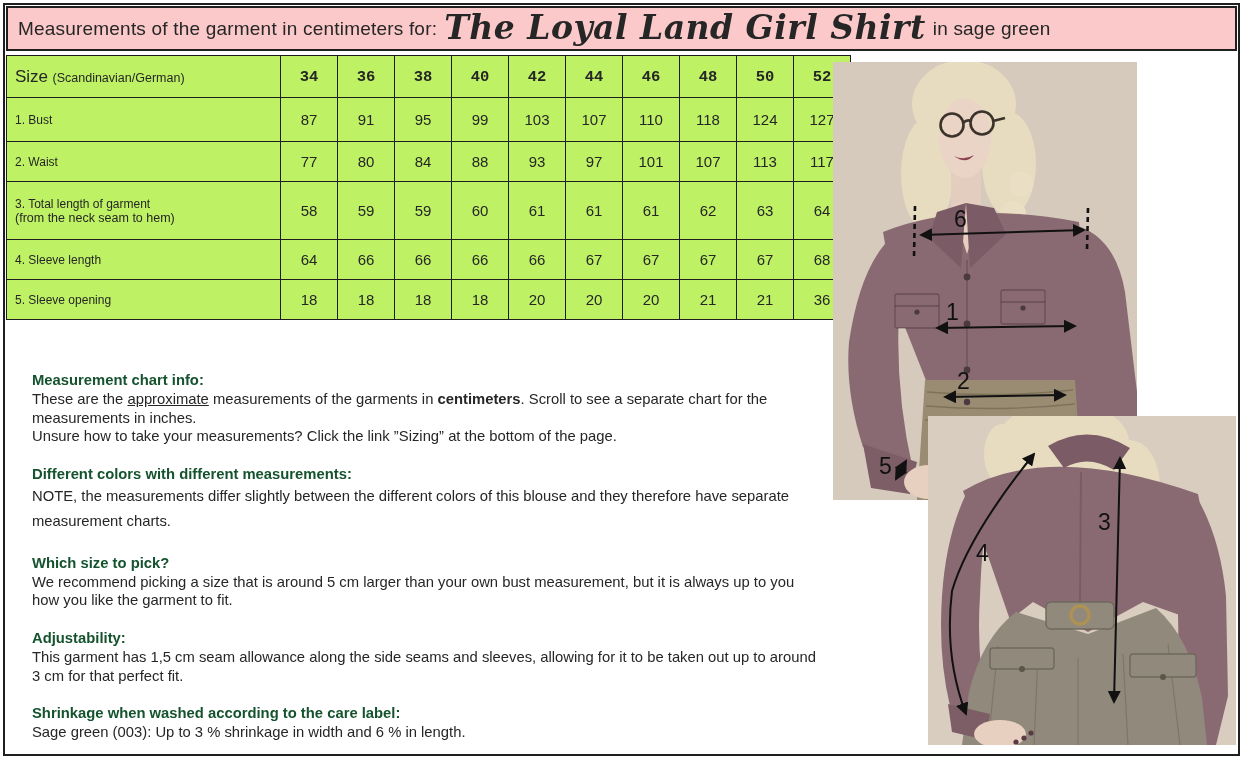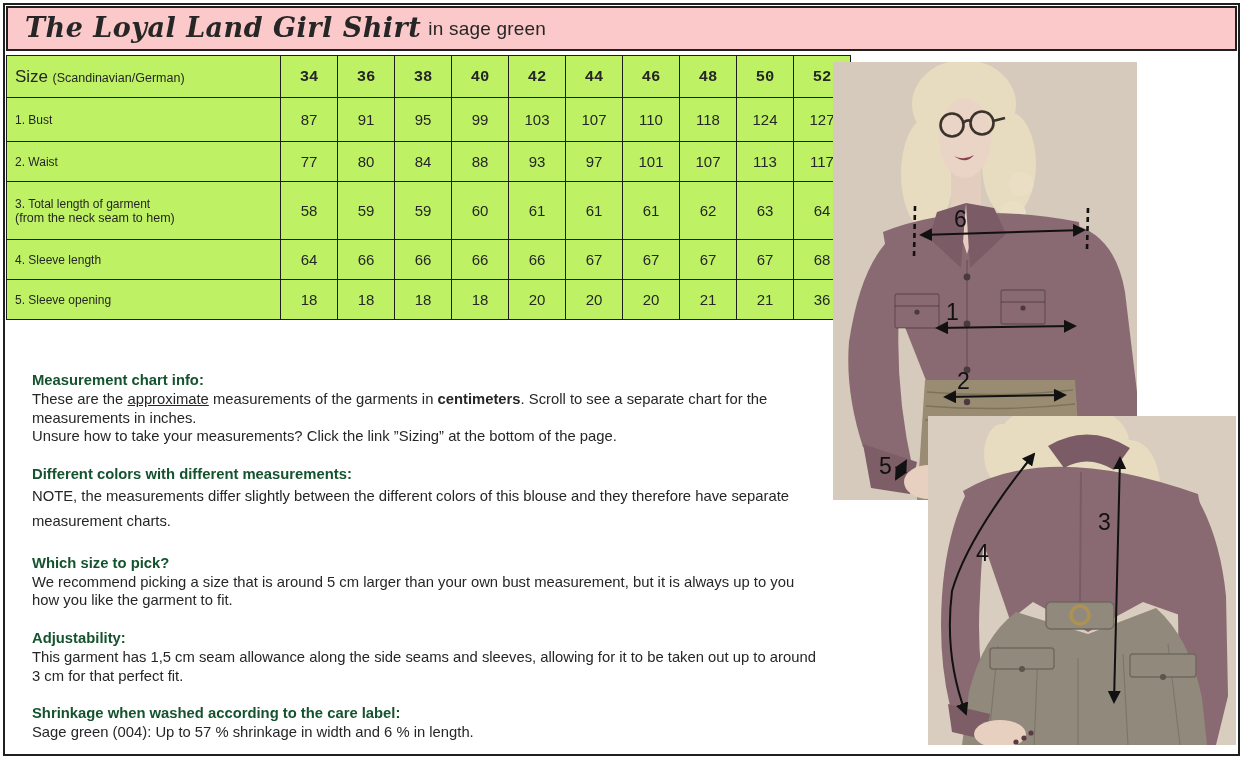--- a/index.html
+++ b/index.html
@@ -6,21 +6,21 @@
   body { font-family:"Liberation Sans", sans-serif; color:#262626; }
   .page { position:relative; width:1243px; height:759px; background:#fff; overflow:hidden; }
   .frame { position:absolute; inset:3px; border:2px solid #1f1f1f; pointer-events:none; }
 
   
   .banner { position:absolute; left:6px; top:6px; width:1231px; height:45px;
             box-sizing:border-box; border:2px solid #1f1f1f; background:#fbc9c9;
             display:flex; align-items:center; padding:0 10px; font-size:19px; white-space:nowrap; }
   .banner .plain { letter-spacing:.2px; }
   .banner .script { font-family:"DejaVu Serif", serif; font-style:italic; font-weight:600;
-                    font-size:27px; margin:0 7px 3px 7px; letter-spacing:.5px; }
+                    font-size:33px; margin:0 7px 3px 7px; letter-spacing:.5px; }
 
   
   table.size-table { position:absolute; left:6px; top:55px; border-collapse:collapse; table-layout:fixed; background:#bef264; }
   .size-table th, .size-table td { border:1.6px solid #1e1e1e; padding:0; }
   .size-table .label-col { width:257px; text-align:left; padding:2px 8px; font-weight:normal; }
   .size-table .size-col { width:56px; text-align:center; }
   .size-table thead th.size-col { font-weight:bold; font-size:15.5px;font-family:Liberation Mono, monospace; }
   .size-table td { text-align:center; font-size:15px; }
   .size-table .lbl { font-size:12px; }
   .size-table .size-word { font-size:17px; }
@@ -42,20 +42,21 @@
   #photo-back { left:928px; top:416px; z-index:2; }
   .fig-num { font-family:"Liberation Sans", sans-serif; font-size:23px; fill:#111; }
 </style>
 </head>
 <body>
 
 <div class="page">
   <div class="frame"></div>
 
   <div class="banner">
+    <span class="plain">Measurements of the garment in centimeters for:</span>
     <span class="script">The Loyal Land Girl Shirt</span>
     <span class="plain">in sage green</span>
   </div>
 
   <table class="size-table">
     <thead>
       <tr id="size-header-row" class="h42">
         <th class="label-col">
           <span class="size-word">Size</span>
           <span class="note">(Scandinavian/German)</span>
@@ -165,21 +166,21 @@
       <div class="section">
         <h3>Which size to pick?</h3>
         <p><span>We recommend picking a size that is around 5 cm larger than your own bust measurement, but it is always up to you how you like the garment to fit.</span></p>
       </div>
       <div class="section">
         <h3>Adjustability:</h3>
         <p><span>This garment has 1,5 cm seam allowance along the side seams and sleeves, allowing for it to be taken out up to around 3 cm for that perfect fit.</span></p>
       </div>
       <div class="section">
         <h3>Shrinkage when washed according to the care label:</h3>
-        <p><span>Sage green (004): Up to 57 % shrinkage in width and 6 % in length.</span></p>
+        <p><span>Sage green (003): Up to 3 % shrinkage in width and 6 % in length.</span></p>
       </div>
     </div>
 
   <svg id="photo-front" class="photo" width="304" height="438" viewBox="0 0 304 438">
     <defs>
       <marker id="ah1" viewBox="0 0 10 10" refX="8.5" refY="5" markerWidth="6.5" markerHeight="6.5" orient="auto-start-reverse">
         <path d="M0 0 L10 5 L0 10 Z" fill="#111"></path>
       </marker>
     </defs>
     <rect width="304" height="438" fill="#d6cabc"></rect>

